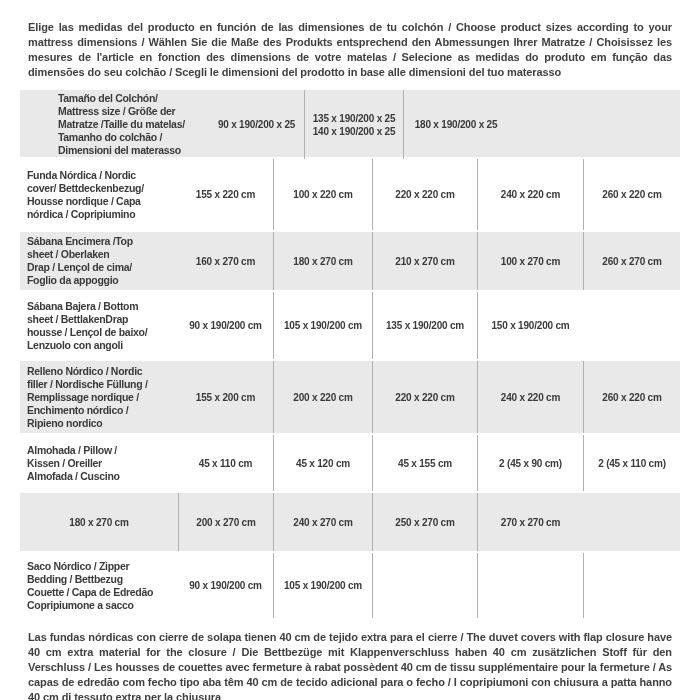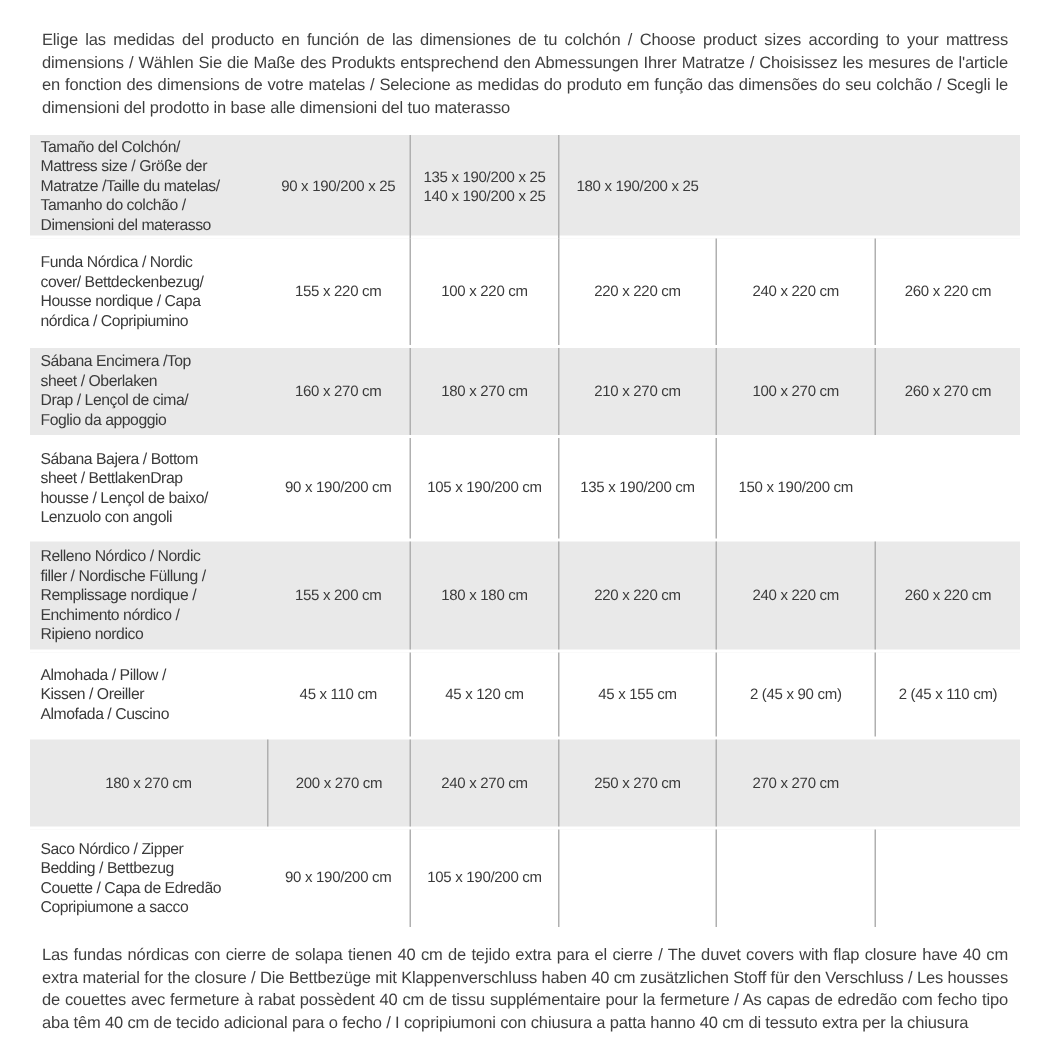--- a/index.html
+++ b/index.html
@@ -4,21 +4,21 @@
 <style>
   html, body { margin: 0; padding: 0; background: #ffffff; }
   .page {
     position: relative;
     width: 700px;
     height: 700px;
     box-sizing: border-box;
     padding: 20px 20px 0 20px;
     background: #ffffff;
     font-family: "Liberation Sans", sans-serif;
-    font-weight: normal;
+    font-weight: bold;
     color: #3a3a3a;
     overflow: hidden;
   }
   .note {
     margin: 0 8px;
     font-size: 11px;
     line-height: 15px;
     text-align: justify;
     letter-spacing: -0.1px;
     color: #3f3f3f;
@@ -27,21 +27,21 @@
     width: 660px;
     margin-top: 10px;
   }
   .row {
     display: grid;
     grid-template-columns: 158px 95px 99px 105px 106px 97px;
     border-bottom: 2px solid #ffffff;
     box-sizing: border-box;
   }
   .row.shade { background: #e9e9e9; }
-  .row:nth-child(1) { height: 69px; }
+  .row:nth-child(1) { height: 69px; padding-left: 31px; }
   .row:nth-child(2) { height: 73px; }
   .row:nth-child(3) { height: 60px; }
   .row:nth-child(4) { height: 69px; }
   .row:nth-child(5) { height: 74px; }
   .row:nth-child(6) { height: 58px; }
   .row:nth-child(7) { height: 60px; }
   .row:nth-child(8) { height: 67px; }
   .cell {
     display: flex;
     align-items: center;
@@ -121,21 +121,21 @@
       <div class="cell val">150 x 190/200 cm</div>
     </div>
 
     <div class="row shade">
       <div class="cell label">Relleno Nórdico / Nordic
 filler / Nordische Füllung /
 Remplissage nordique /
 Enchimento nórdico /
 Ripieno nordico</div>
       <div class="cell val">155 x 200 cm</div>
-      <div class="cell val">180 x 180 cm</div>
+      <div class="cell val">200 x 220 cm</div>
       <div class="cell val">220 x 220 cm</div>
       <div class="cell val">240 x 220 cm</div>
       <div class="cell val">260 x 220 cm</div>
     </div>
 
     <div class="row">
       <div class="cell label">Almohada / Pillow /
 Kissen / Oreiller
 Almofada / Cuscino</div>
       <div class="cell val">45 x 110 cm</div>

